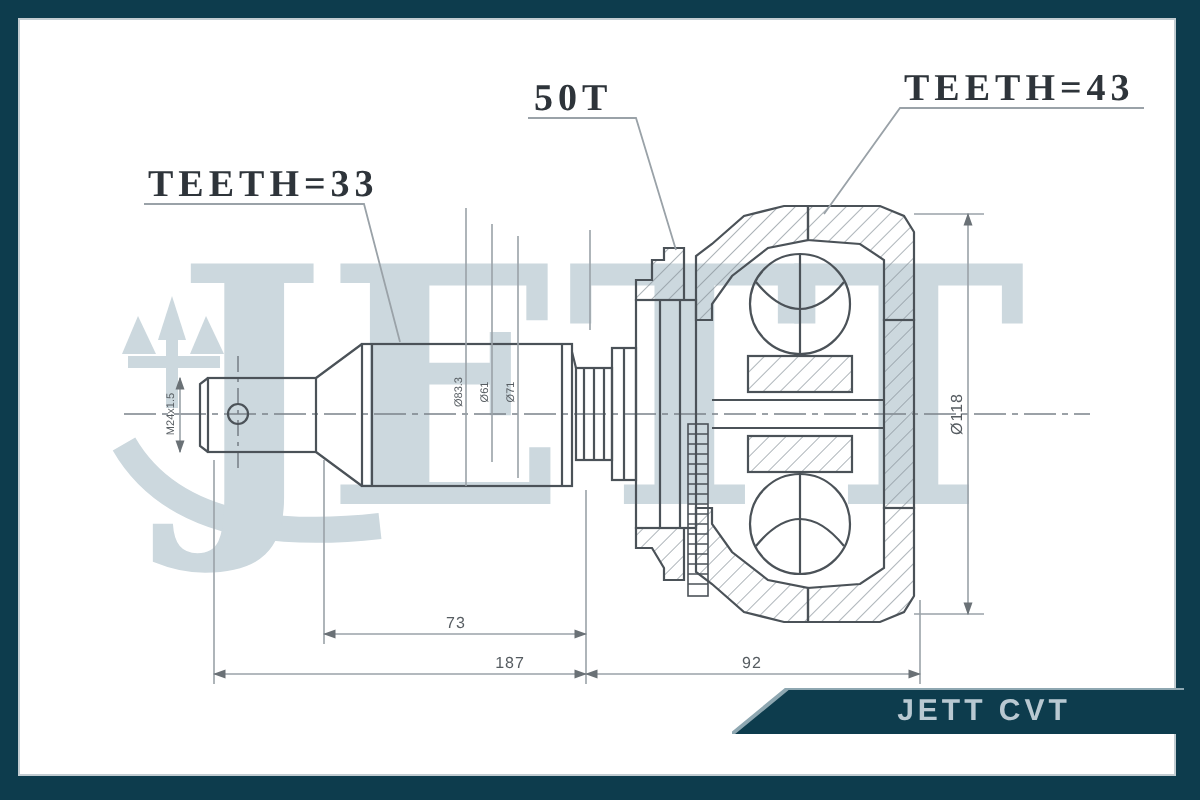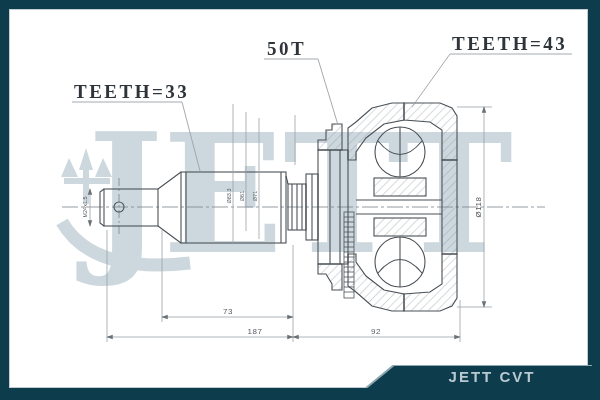--- a/index.html
+++ b/index.html
@@ -5,21 +5,21 @@
   html,body{margin:0;padding:0;}
   body{
     width:600px;height:400px;overflow:hidden;position:relative;
     background:#0d3c4d;font-family:"Liberation Sans",sans-serif;
   }
   .panel{
     position:absolute;left:9px;top:9px;width:579px;height:379px;
     background:#ffffff;border:1px solid #c2ccd1;box-sizing:border-box;
   }
   .diagram-svg{position:absolute;left:0;top:0;width:600px;height:400px;}
-  .brand-band{position:absolute;left:366px;top:365px;width:226px;height:23px;}
+  .brand-band{position:absolute;left:366px;top:344px;width:226px;height:23px;}
   .brand-band svg{position:absolute;left:0;top:0;}
   .brand-band .label{
     position:absolute;left:0;top:0;width:100%;height:100%;
     padding-left:26px;box-sizing:border-box;
     display:flex;align-items:center;justify-content:center;
     color:#b9c9d2;font-weight:bold;font-size:15px;letter-spacing:2px;
     font-family:"Liberation Sans",sans-serif;
   }
   text{font-family:"Liberation Serif",serif;}
   .callout{fill:#2e343a;font-size:19px;font-weight:600;letter-spacing:2.5px;}

